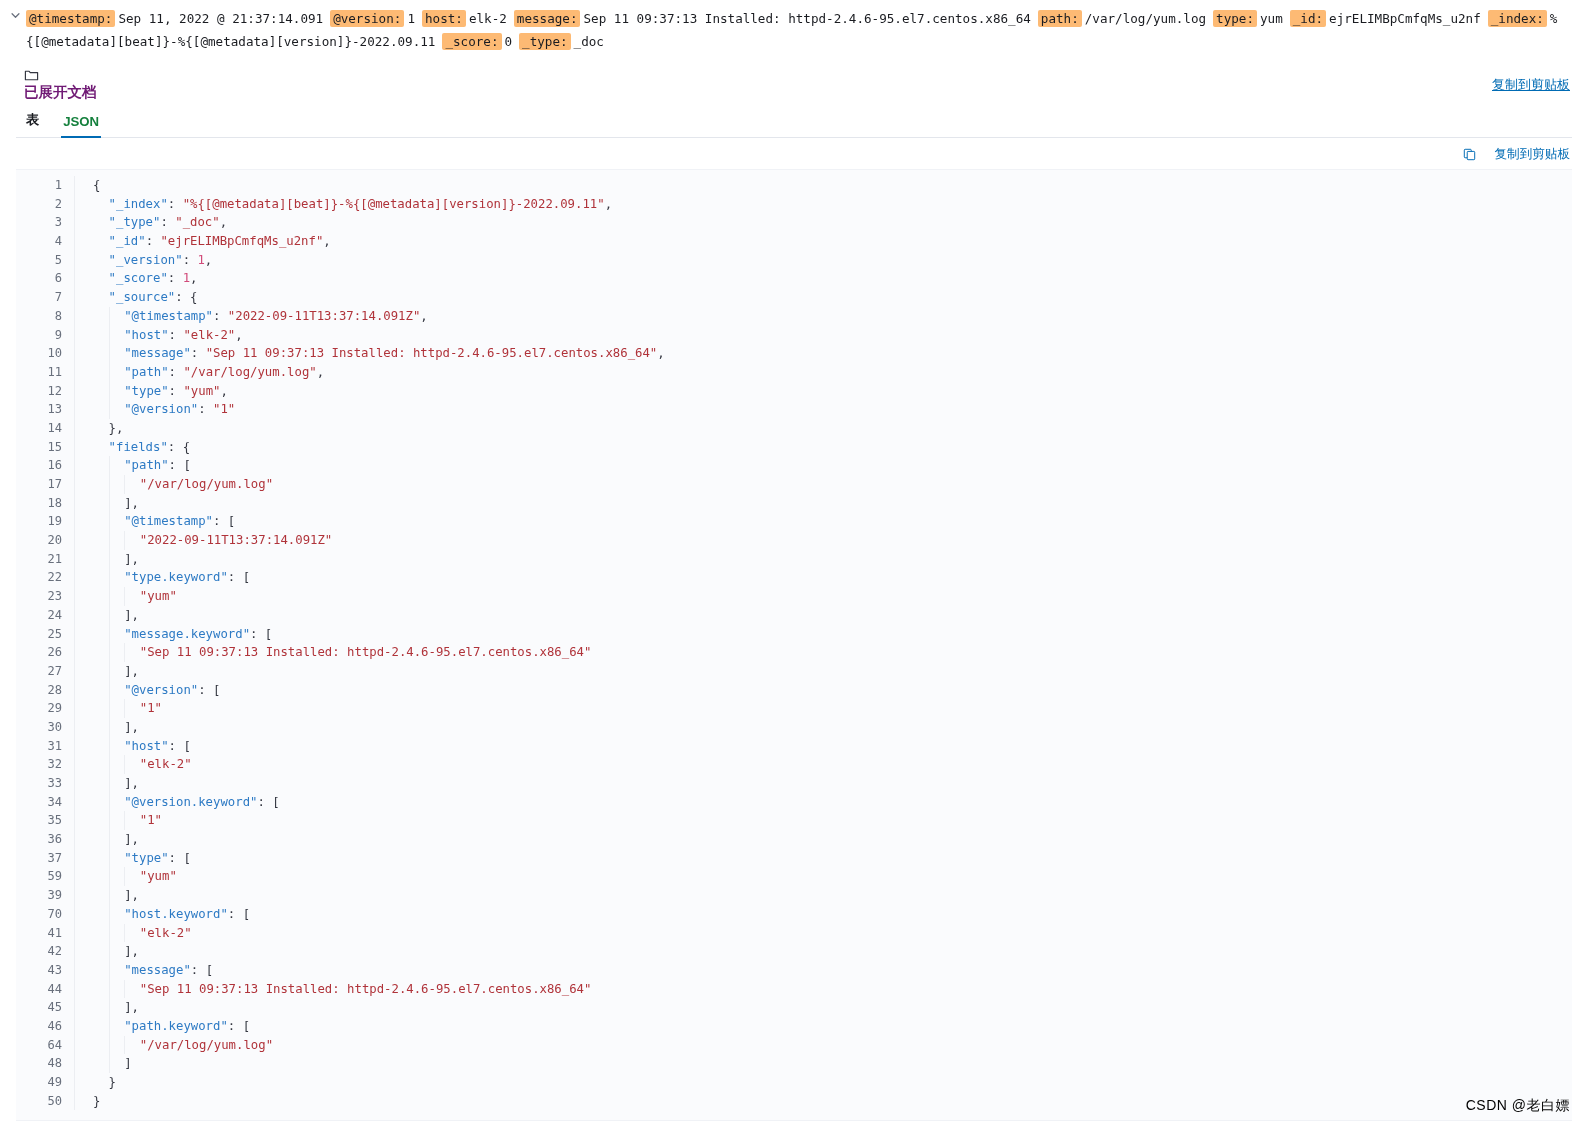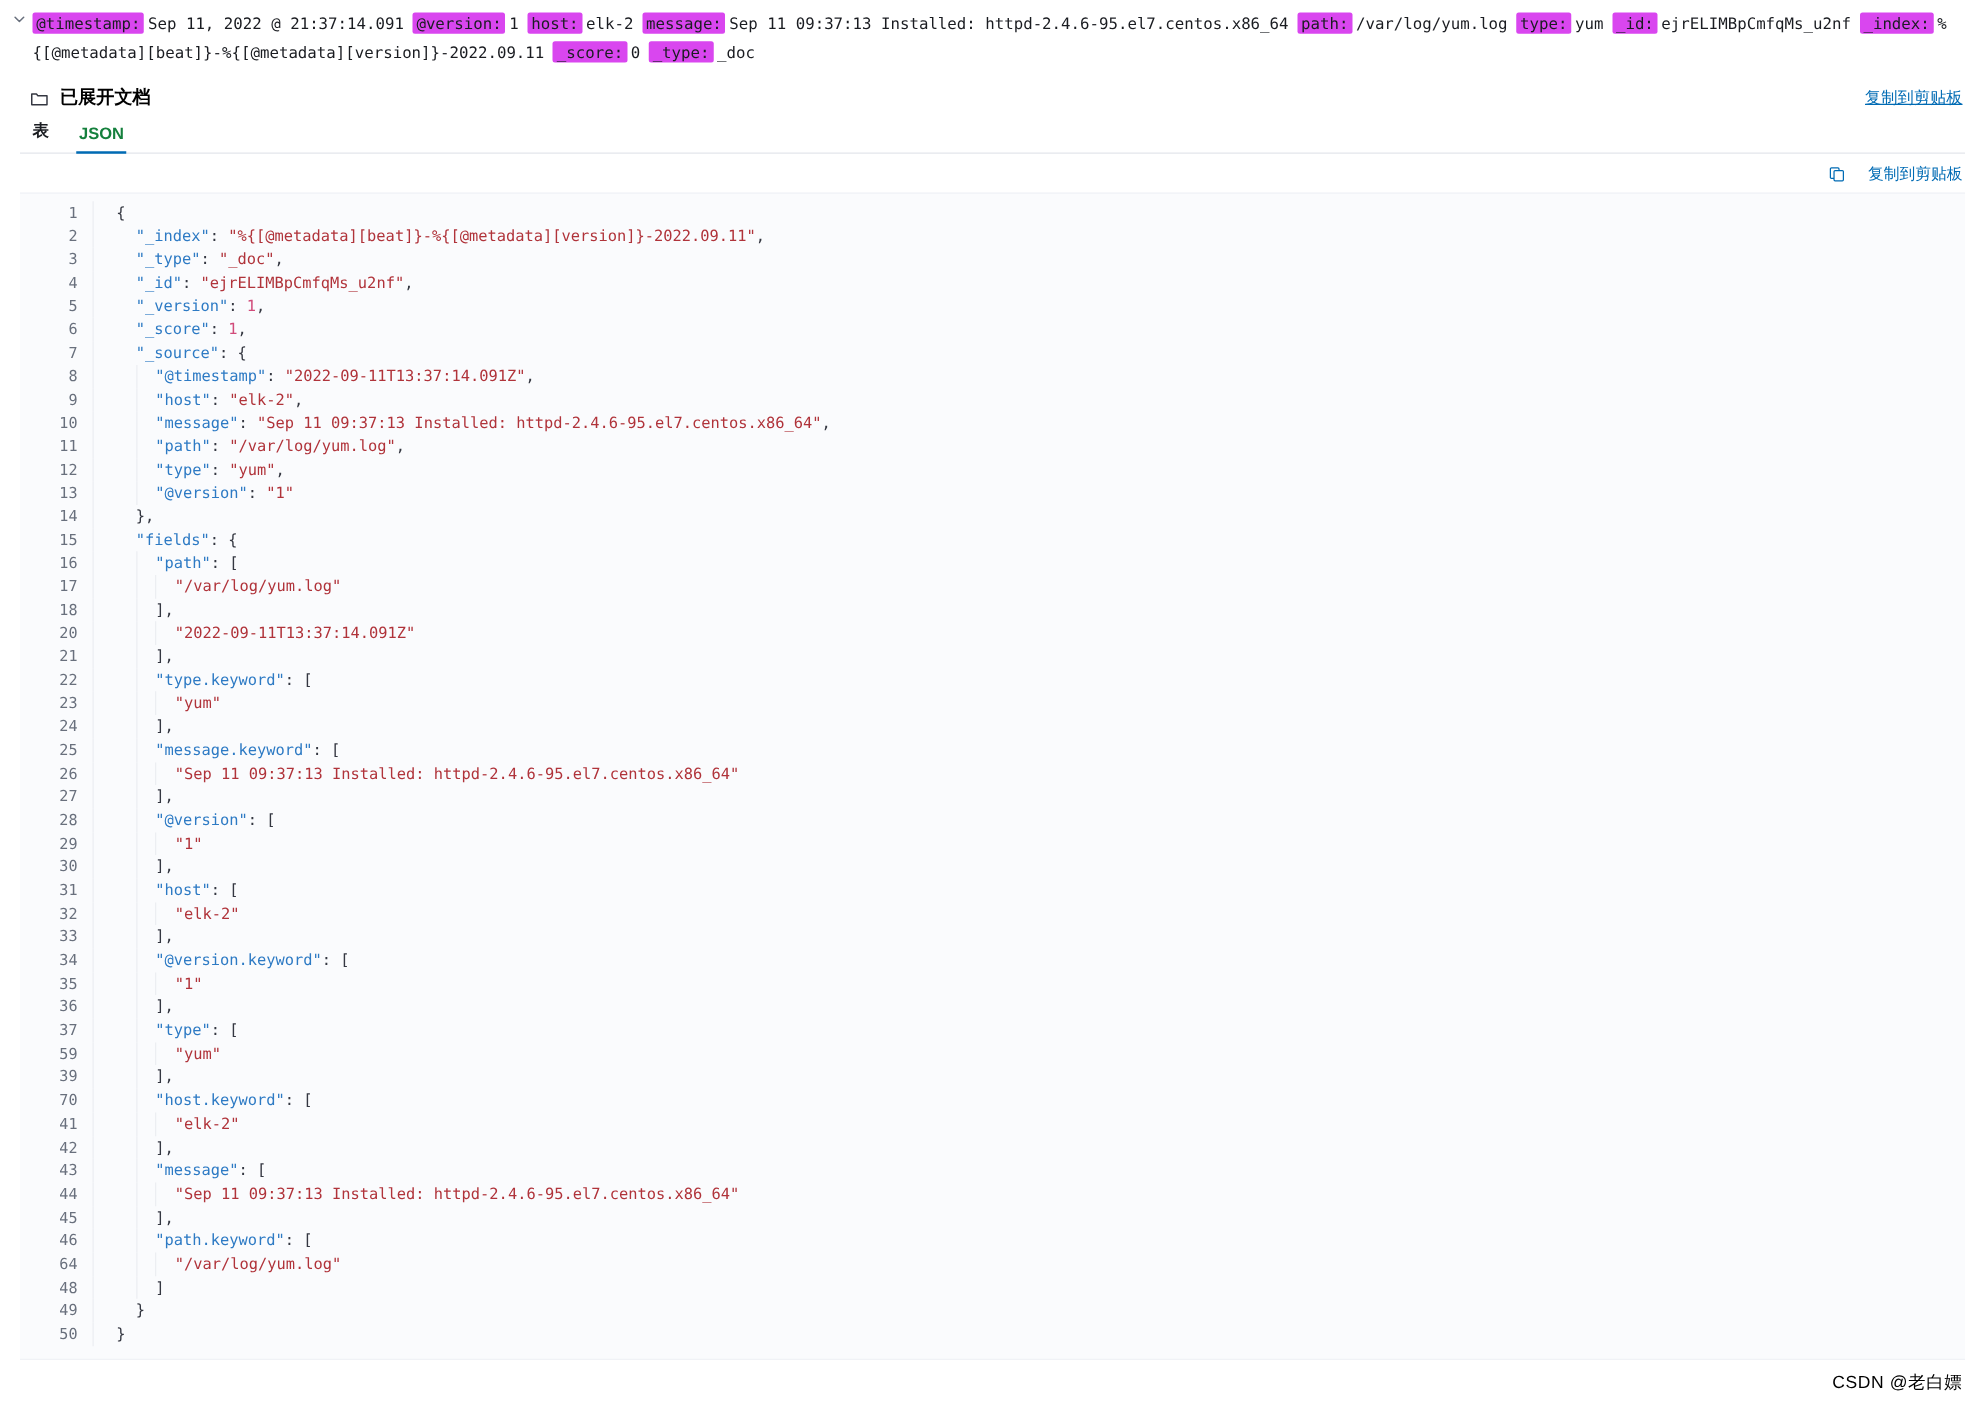--- a/index.html
+++ b/index.html
@@ -29,45 +29,46 @@
   .summary-text {
     flex: 1 1 auto;
     font-family: "DejaVu Sans Mono", "Liberation Mono", monospace;
     font-size: 12.6px;
     line-height: 23px;
     color: #1a1c21;
     word-break: break-word;
     padding-right: 8px;
   }
   .fld {
-    background: #d946ef;
+    background: #fdba74;
     color: #1a1c21;
     padding: 1px 3px;
     border-radius: 2px;
     margin-right: 3px;
     white-space: nowrap;
   }
   .val { margin-right: 7px; }
 
   
   .panel {
     padding: 0 16px 0 16px;
   }
   .panel-head {
     display: flex;
     align-items: center;
     justify-content: space-between;
     padding: 12px 0 2px 8px;
   }
   .panel-title {
     display: flex;
-    align-items: flex-end;
+    align-items: flex-start;
     font-size: 14.5px;
     font-weight: 700;
-    color: #000000;
+    color: #701a75;
+    flex-direction: column;
   }
   .panel-title .folder-icon {
     margin-right: 9px;
     display: inline-flex;
     color: #343741;
   }
   .panel-link {
     font-size: 13px;
     color: #006bb4;
     text-decoration: underline;
@@ -219,20 +220,21 @@
       <div class="code-line"><div class="ln">9</div><div class="code-text"><span class="guide first"></span><span class="guide"></span><span class="k">"host"</span><span class="p">: </span><span class="s">"elk-2"</span><span class="p">,</span></div></div>
       <div class="code-line"><div class="ln">10</div><div class="code-text"><span class="guide first"></span><span class="guide"></span><span class="k">"message"</span><span class="p">: </span><span class="s">"Sep 11 09:37:13 Installed: httpd-2.4.6-95.el7.centos.x86_64"</span><span class="p">,</span></div></div>
       <div class="code-line"><div class="ln">11</div><div class="code-text"><span class="guide first"></span><span class="guide"></span><span class="k">"path"</span><span class="p">: </span><span class="s">"/var/log/yum.log"</span><span class="p">,</span></div></div>
       <div class="code-line"><div class="ln">12</div><div class="code-text"><span class="guide first"></span><span class="guide"></span><span class="k">"type"</span><span class="p">: </span><span class="s">"yum"</span><span class="p">,</span></div></div>
       <div class="code-line"><div class="ln">13</div><div class="code-text"><span class="guide first"></span><span class="guide"></span><span class="k">"@version"</span><span class="p">: </span><span class="s">"1"</span></div></div>
       <div class="code-line"><div class="ln">14</div><div class="code-text"><span class="guide first"></span><span class="p">},</span></div></div>
       <div class="code-line"><div class="ln">15</div><div class="code-text"><span class="guide first"></span><span class="k">"fields"</span><span class="p">: {</span></div></div>
       <div class="code-line"><div class="ln">16</div><div class="code-text"><span class="guide first"></span><span class="guide"></span><span class="k">"path"</span><span class="p">: [</span></div></div>
       <div class="code-line"><div class="ln">17</div><div class="code-text"><span class="guide first"></span><span class="guide"></span><span class="guide"></span><span class="s">"/var/log/yum.log"</span></div></div>
       <div class="code-line"><div class="ln">18</div><div class="code-text"><span class="guide first"></span><span class="guide"></span><span class="p">],</span></div></div>
+      <div class="code-line"><div class="ln">19</div><div class="code-text"><span class="guide first"></span><span class="guide"></span><span class="k">"@timestamp"</span><span class="p">: [</span></div></div>
       <div class="code-line"><div class="ln">20</div><div class="code-text"><span class="guide first"></span><span class="guide"></span><span class="guide"></span><span class="s">"2022-09-11T13:37:14.091Z"</span></div></div>
       <div class="code-line"><div class="ln">21</div><div class="code-text"><span class="guide first"></span><span class="guide"></span><span class="p">],</span></div></div>
       <div class="code-line"><div class="ln">22</div><div class="code-text"><span class="guide first"></span><span class="guide"></span><span class="k">"type.keyword"</span><span class="p">: [</span></div></div>
       <div class="code-line"><div class="ln">23</div><div class="code-text"><span class="guide first"></span><span class="guide"></span><span class="guide"></span><span class="s">"yum"</span></div></div>
       <div class="code-line"><div class="ln">24</div><div class="code-text"><span class="guide first"></span><span class="guide"></span><span class="p">],</span></div></div>
       <div class="code-line"><div class="ln">25</div><div class="code-text"><span class="guide first"></span><span class="guide"></span><span class="k">"message.keyword"</span><span class="p">: [</span></div></div>
       <div class="code-line"><div class="ln">26</div><div class="code-text"><span class="guide first"></span><span class="guide"></span><span class="guide"></span><span class="s">"Sep 11 09:37:13 Installed: httpd-2.4.6-95.el7.centos.x86_64"</span></div></div>
       <div class="code-line"><div class="ln">27</div><div class="code-text"><span class="guide first"></span><span class="guide"></span><span class="p">],</span></div></div>
       <div class="code-line"><div class="ln">28</div><div class="code-text"><span class="guide first"></span><span class="guide"></span><span class="k">"@version"</span><span class="p">: [</span></div></div>
       <div class="code-line"><div class="ln">29</div><div class="code-text"><span class="guide first"></span><span class="guide"></span><span class="guide"></span><span class="s">"1"</span></div></div>

